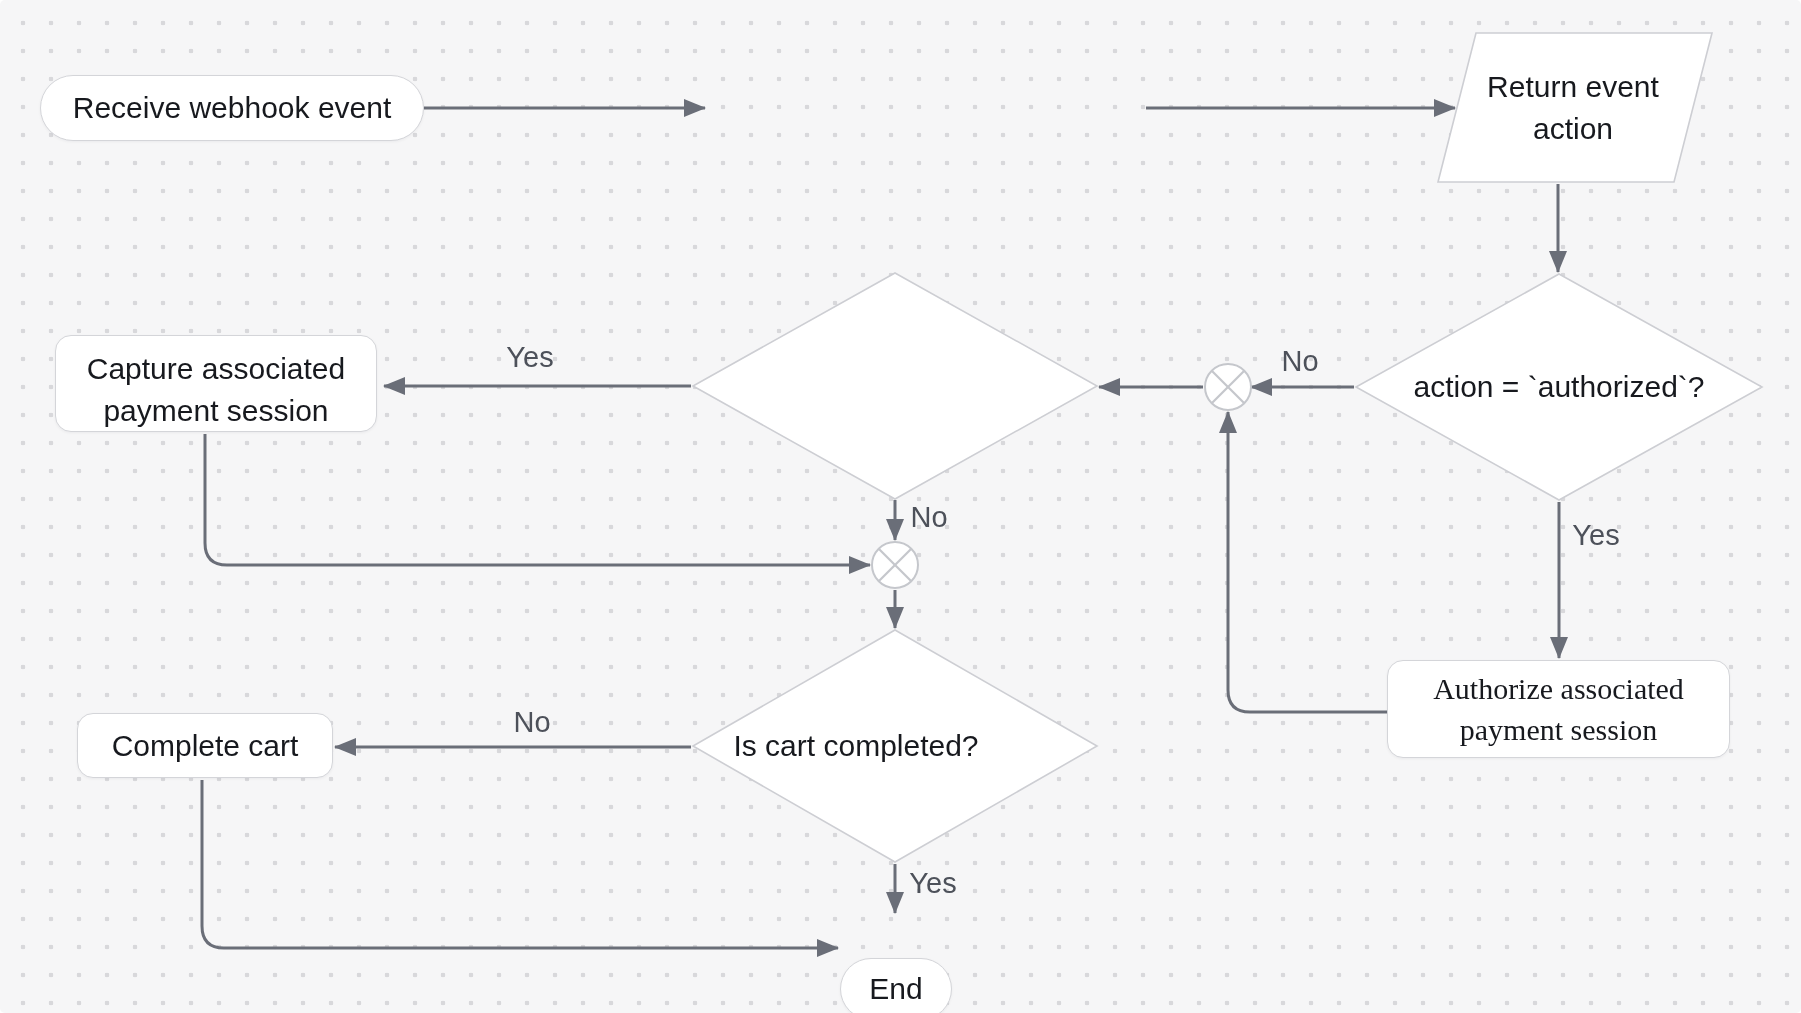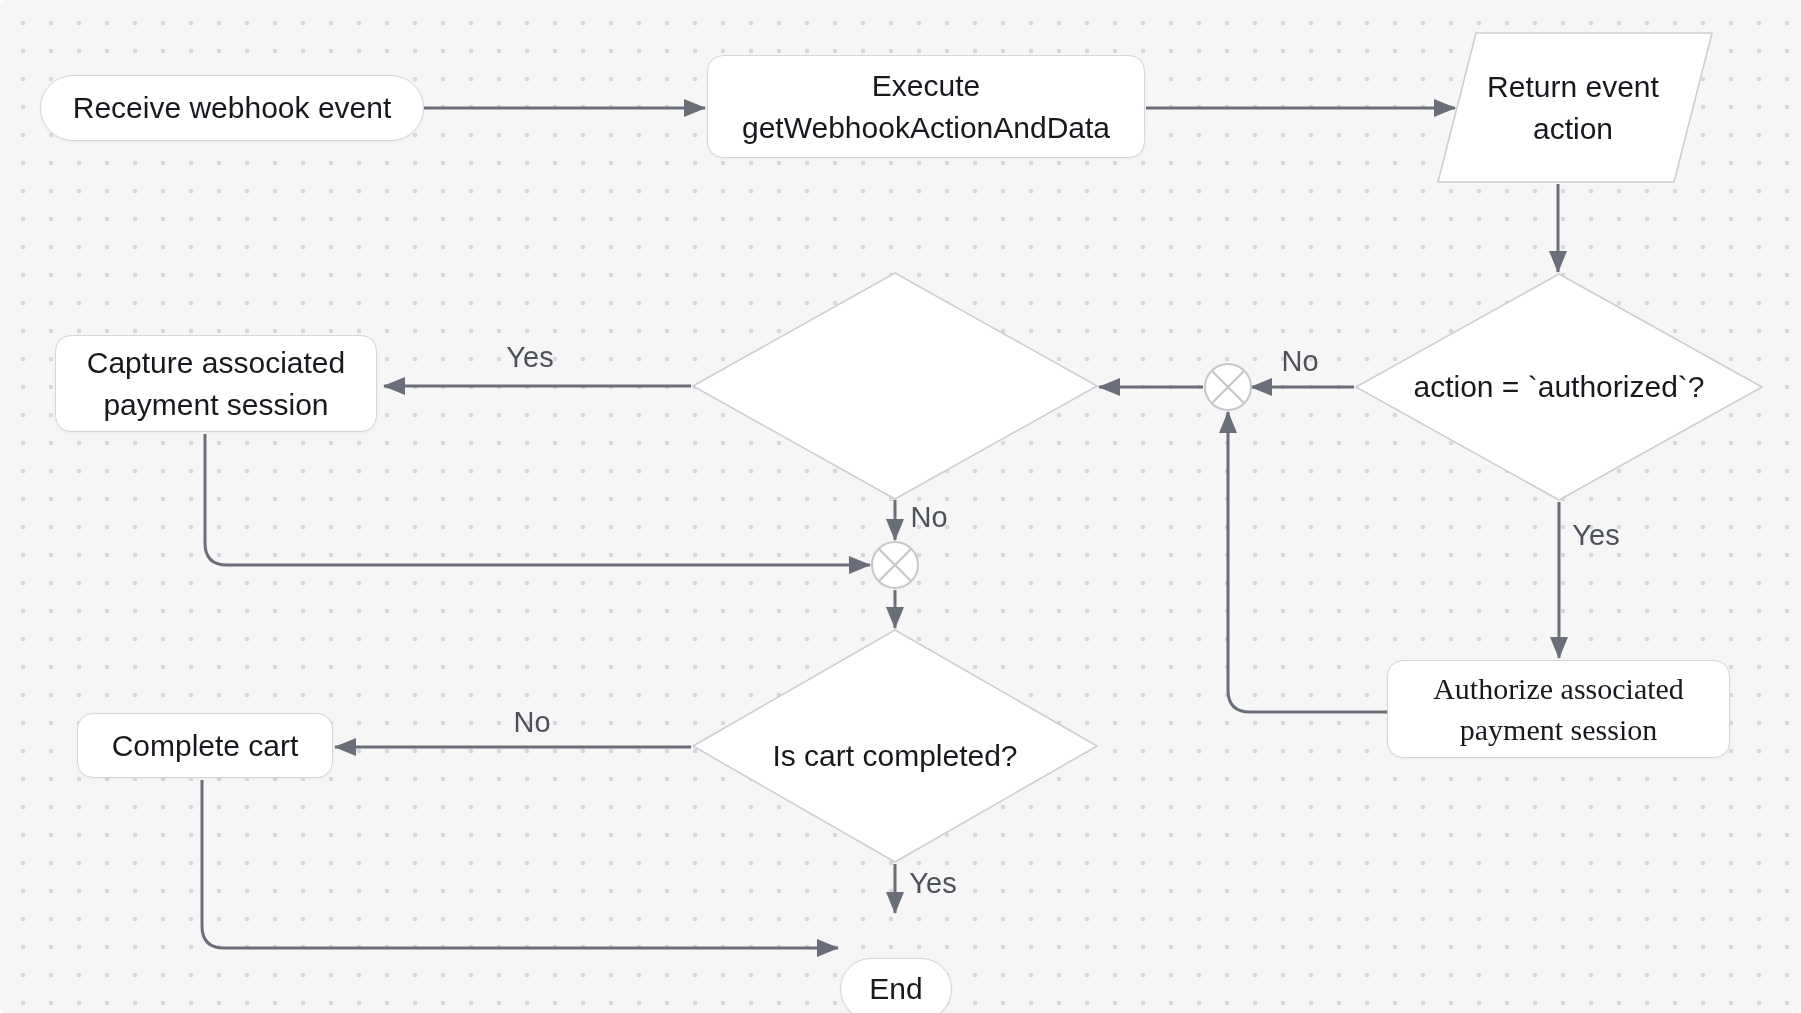--- a/index.html
+++ b/index.html
@@ -117,26 +117,22 @@
       <circle class="junction-circle" cx="895" cy="565" r="23"></circle>
       <line class="junction-x" x1="878.7" y1="548.7" x2="911.3" y2="581.3"></line>
       <line class="junction-x" x1="911.3" y1="548.7" x2="878.7" y2="581.3"></line>
     </g>
   </svg>
 
   <div class="node stadium" style="left:40px; top:75px; width:384px; height:66px;">
     <span class="node-label">Receive webhook event</span>
   </div>
 
-  <div class="node rect" style="left:707px; top:55px; width:438px; height:103px;">
-    <span class="node-label">Execute
-getWebhookActionAndData</span>
-  </div>
 
-  <div class="node rect" style="left:55px; top:335px; width:322px; height:97px;">
+  <div class="node rect" style="left:55px; top:335px; width:322px; height:97px;align-items:flex-end;">
     <span class="node-label">Capture associated
 payment session</span>
   </div>
 
   <div class="node rect" style="left:1387px; top:660px; width:343px; height:98px;font-family:Liberation Serif, serif;">
     <span class="node-label">Authorize associated
 payment session</span>
   </div>
 
   <div class="node rect" style="left:77px; top:713px; width:256px; height:65px;justify-content:center;">
@@ -147,21 +143,21 @@
     <span class="node-label">End</span>
   </div>
 
   <div class="shape-label-box" style="left:1448px; top:45px; width:250px; height:125px;">
     <span class="shape-label">Return event
 action</span>
   </div>
   <div class="shape-label-box" style="left:1389px; top:357px; width:340px; height:60px;">
     <span class="shape-label">action = `authorized`?</span>
   </div>
-  <div class="shape-label-box" style="left:725px; top:716px; width:340px; height:60px;align-items:flex-end;">
+  <div class="shape-label-box" style="left:686px; top:716px; width:340px; height:60px;">
     <span class="shape-label">Is cart completed?</span>
   </div>
 
   <div class="edge-label" style="left:530px; top:357px;">Yes</div>
   <div class="edge-label" style="left:1300px; top:361px;">No</div>
   <div class="edge-label" style="left:929px; top:517px;">No</div>
   <div class="edge-label" style="left:1596px; top:535px;">Yes</div>
   <div class="edge-label" style="left:532px; top:722px;">No</div>
   <div class="edge-label" style="left:933px; top:883px;">Yes</div>
 

